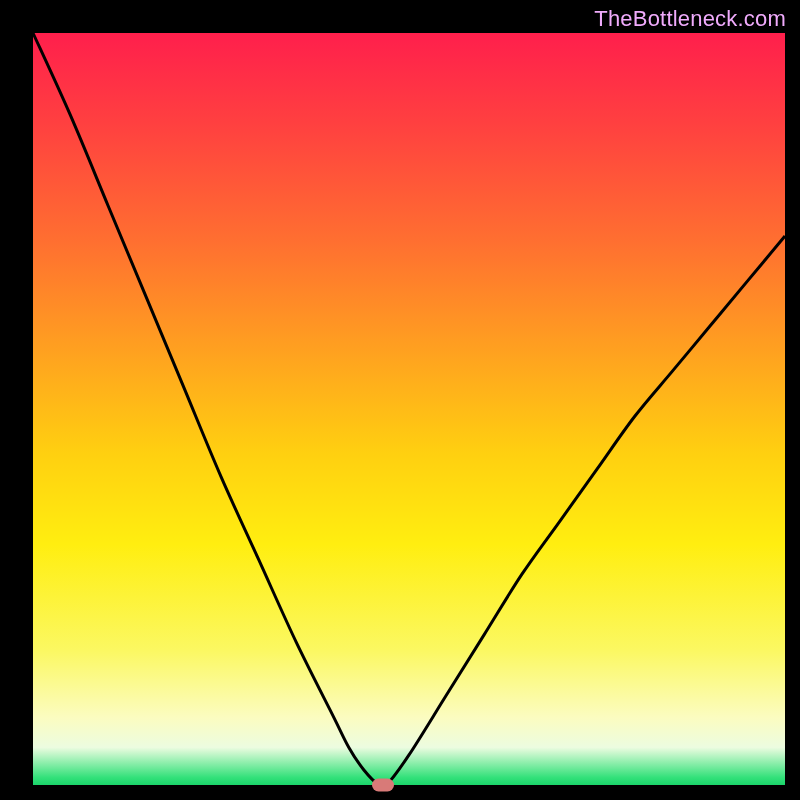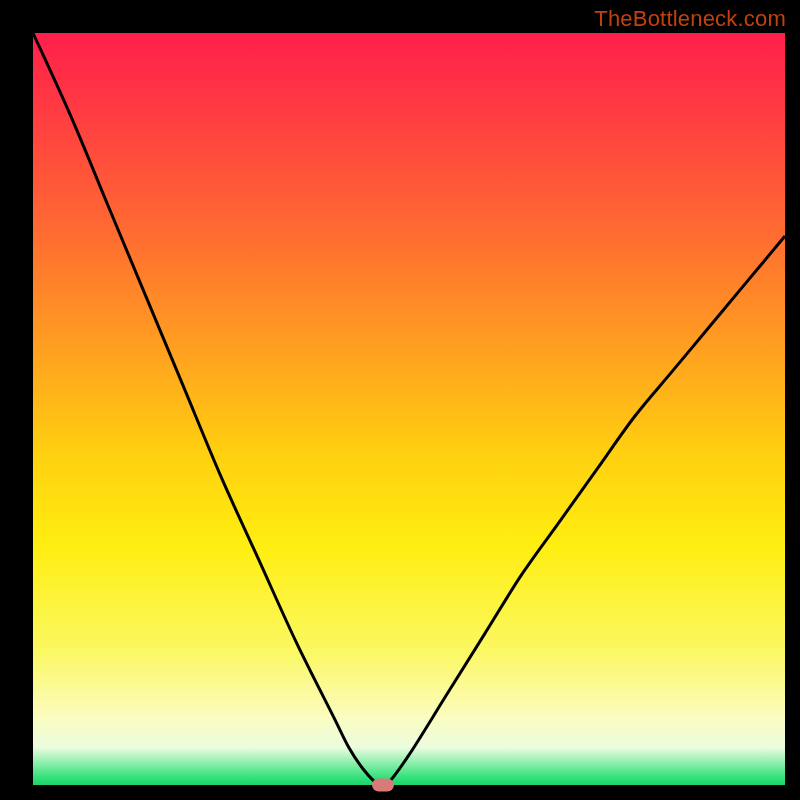--- a/index.html
+++ b/index.html
@@ -36,21 +36,21 @@
       #fbfcc0 91%,
       #ecfce0 95%,
       #33e17a 99%,
       #1bd46a 100%
     );
   }
   .watermark {
     position: absolute;
     top: 6px;
     right: 14px;
-    color: #c2410c;
+    color: #f0abfc;
     font-size: 22px;
     font-weight: 500;
     letter-spacing: 0.2px;
   }
   .marker {
     position: absolute;
     width: 22px;
     height: 13px;
     background: #d87a78;
     border-radius: 7px;

